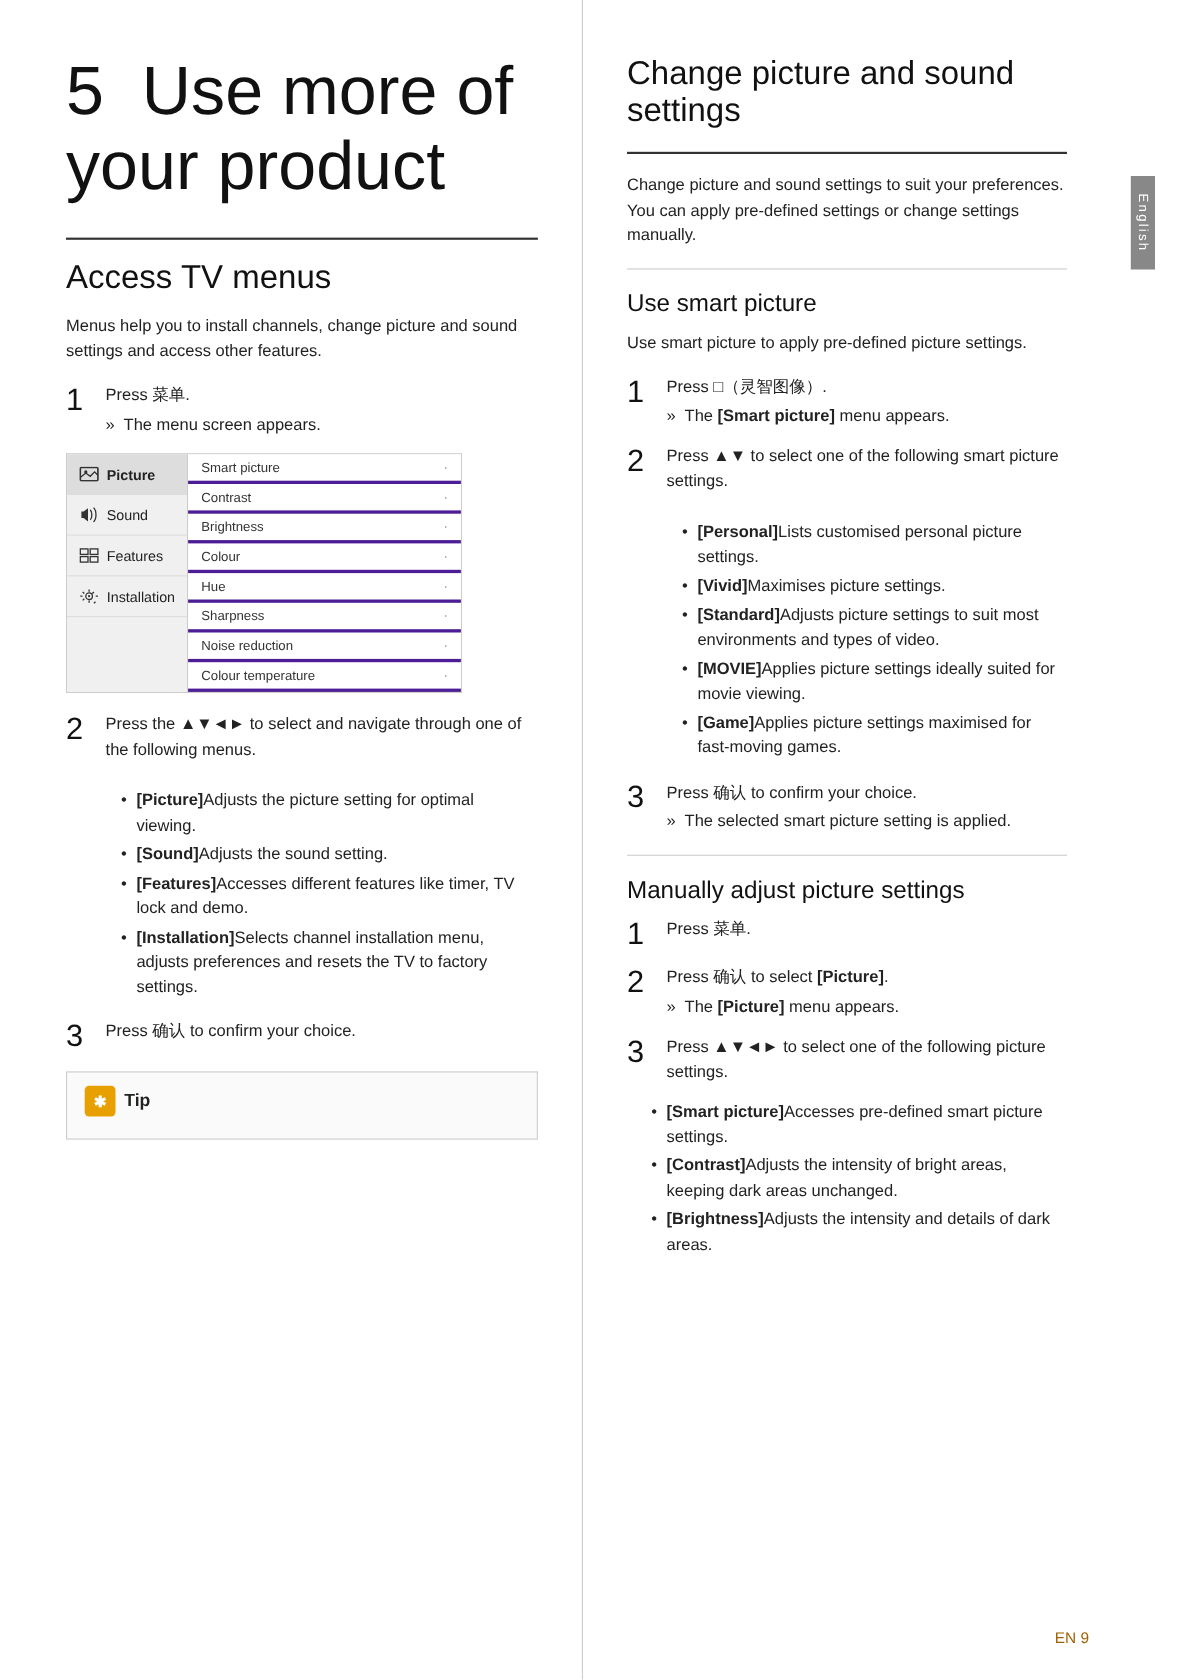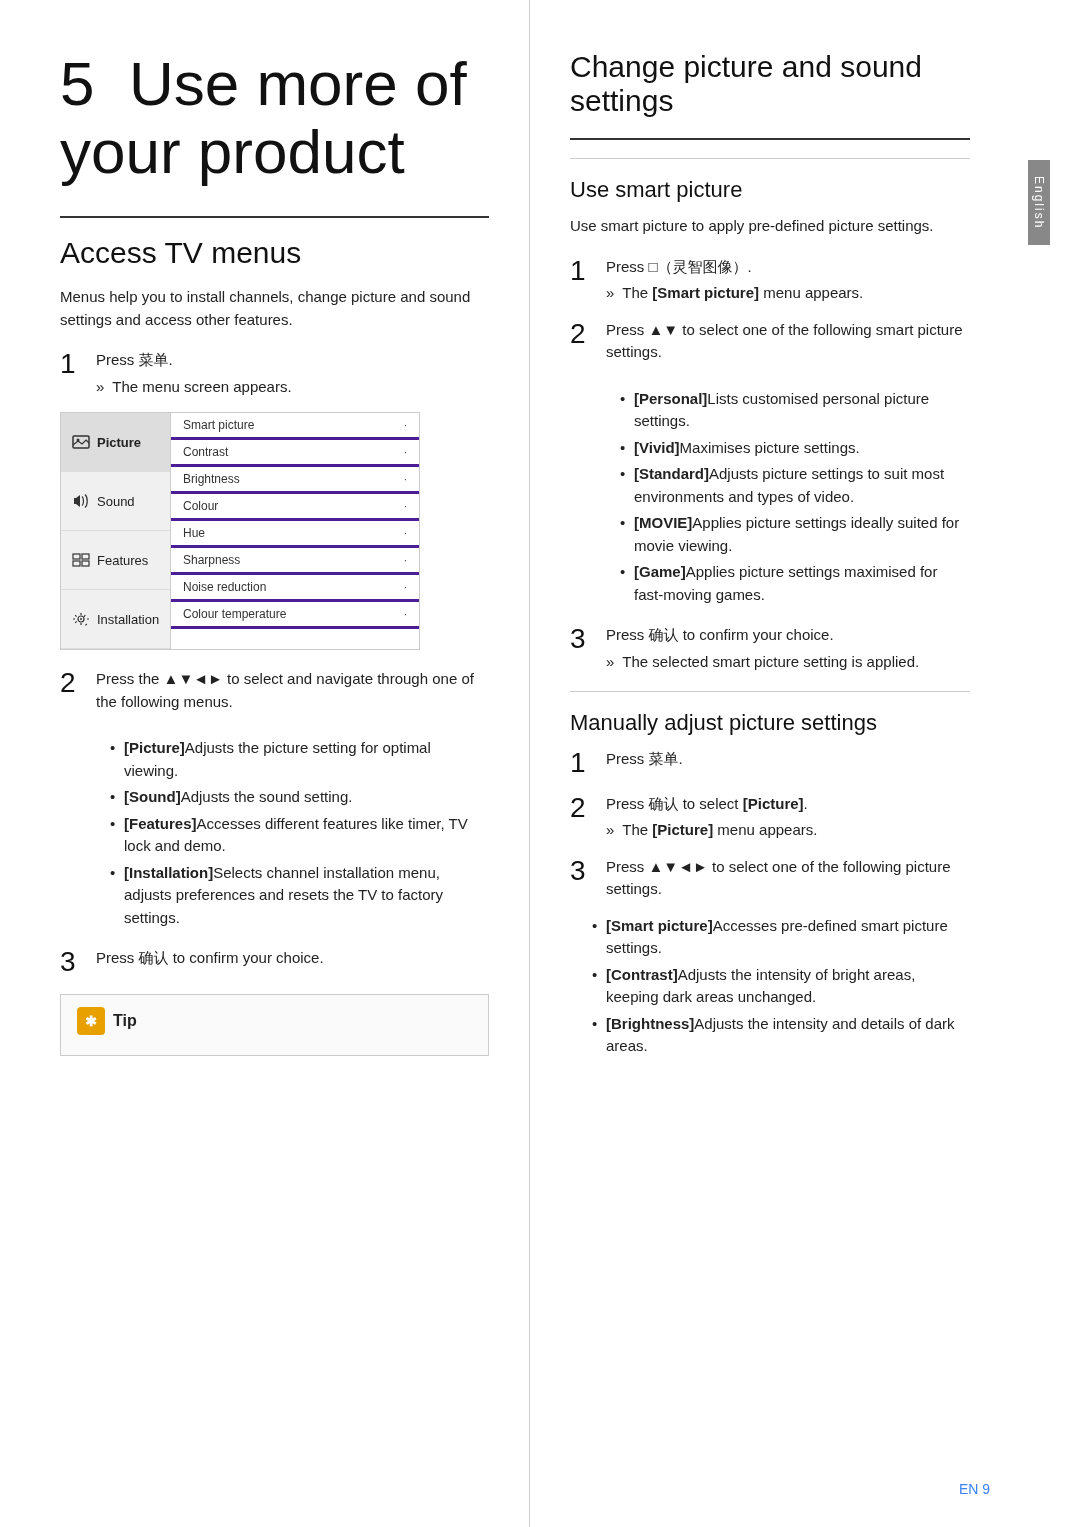--- a/index.html
+++ b/index.html
@@ -145,21 +145,21 @@
 
     .menu-sidebar {
       width: 110px;
       background: #f0f0f0;
       border-right: 1px solid #ccc;
     }
 
     .menu-sidebar-item {
       display: flex;
       align-items: center;
-      padding: 19px 10px;
+      padding: 8px 10px;
       font-size: 13px;
       border-bottom: 1px solid #ddd;
       gap: 6px;
     }
 
     .menu-sidebar-item.selected {
       background: #ddd;
       font-weight: bold;
     }
 
@@ -245,21 +245,21 @@
 
     .bold {
       font-weight: bold;
     }
 
     .page-number {
       position: absolute;
       bottom: 30px;
       right: 60px;
       font-size: 14px;
-      color: #3b82f6;
+      color: #a16207;
     }
 
     .right-column-content {
       padding-right: 40px;
     }
 
     .right-intro {
       font-size: 15px;
       line-height: 1.5;
       margin-bottom: 18px;
@@ -419,20 +419,21 @@
   </div>
 
   <div class="right-column">
 
     <div class="right-column-content">
 
       <h2>Change picture and sound settings</h2>
 
       <hr class="divider">
 
+      <p class="right-intro">Change picture and sound settings to suit your preferences. You can apply pre-defined settings or change settings manually.</p>
 
       <hr class="divider-thin">
 
       <h3>Use smart picture</h3>
 
       <p class="intro-text">Use smart picture to apply pre-defined picture settings.</p>
 
       <div class="step">
         <div class="step-number">1</div>
         <div class="step-content">

